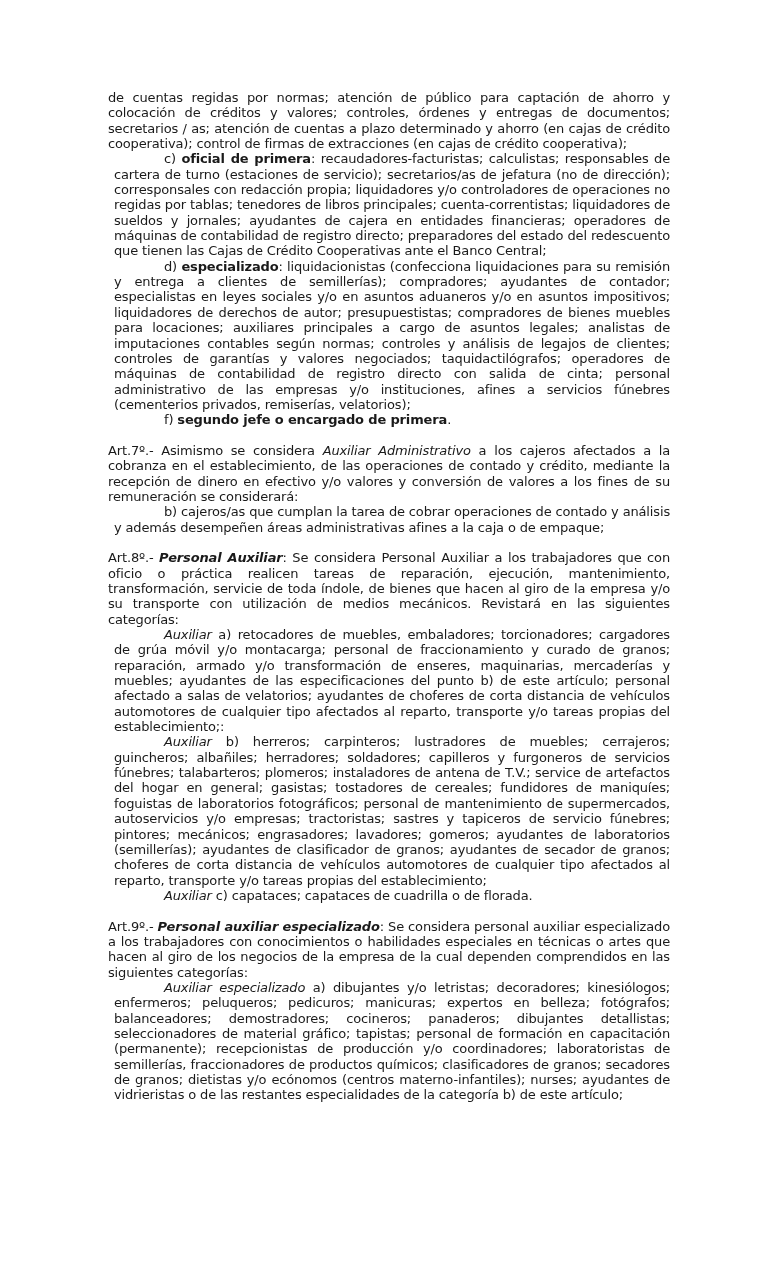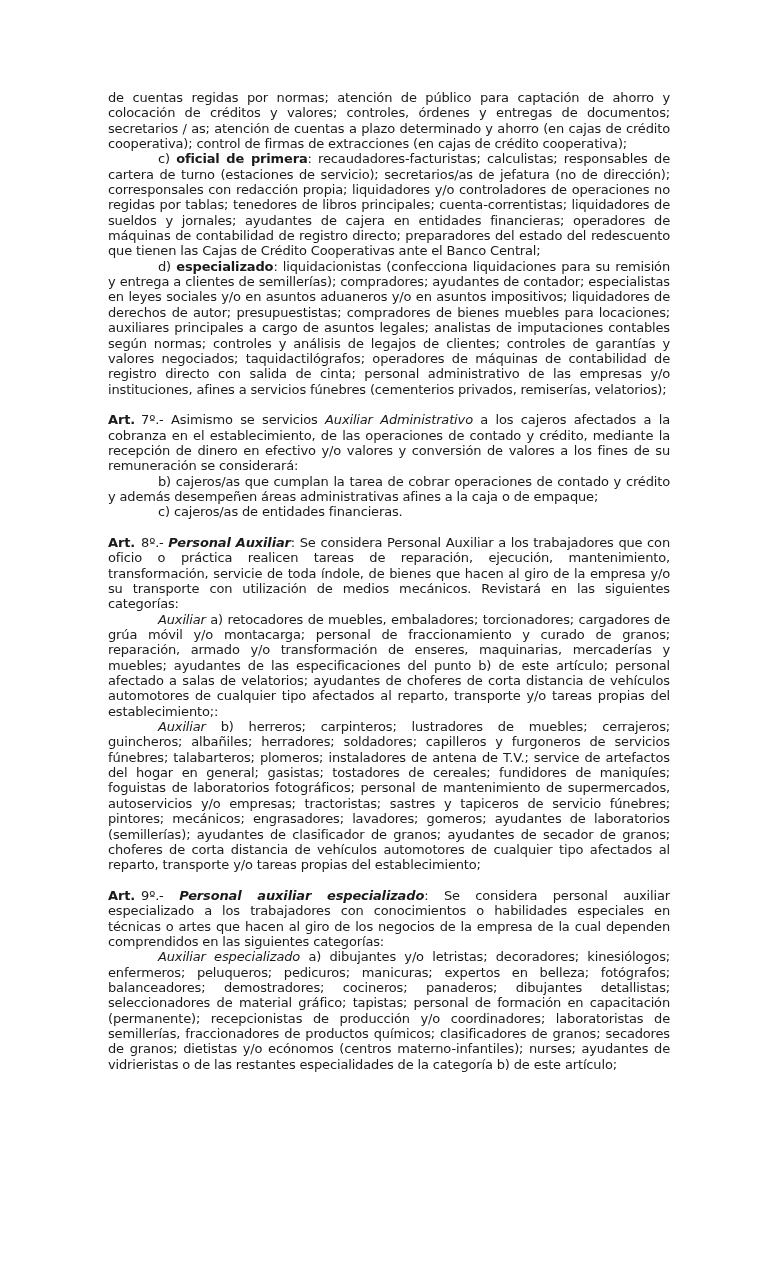--- a/index.html
+++ b/index.html
@@ -3,49 +3,50 @@
 <meta charset="utf-8">
 <style>
   html, body { margin:0; padding:0; background:#ffffff; }
   body { width:778px; height:1280px; position:relative; overflow:hidden; }
   .page {
     position:absolute; left:108px; top:90px; width:562px;
     font-family:"DejaVu Sans", sans-serif; font-size:13px; line-height:15.35px;
     color:#1a1a1a; text-align:justify; letter-spacing:-0.15px;
   }
   .p { margin:0; }
-  .ind { text-indent:50px; }
+  .ind { text-indent:50px;margin-left:6px; }
   .gap { height:15.35px; }
   b { font-weight:bold; }
   i { font-style:italic; }
-  .art { font-weight:bold; margin-right:6px; }
+  .art { font-weight:normal; }
 </style>
 </head>
 <body>
 
 <div class="page">
 
   <p class="p">de cuentas regidas por normas; atención de público para captación de ahorro y colocación de créditos y valores; controles, órdenes y entregas de documentos; secretarios / as; atención de cuentas a plazo determinado y ahorro (en cajas de crédito cooperativa); control de firmas de extracciones (en cajas de crédito cooperativa);</p>
 
   <p class="p ind"><span>c)</span> <b>oficial de primera</b><span>: recaudadores-facturistas; calculistas; responsables de cartera de turno (estaciones de servicio); secretarios/as de jefatura (no de dirección); corresponsales con redacción propia; liquidadores y/o controladores de operaciones no regidas por tablas; tenedores de libros principales; cuenta-correntistas; liquidadores de sueldos y jornales; ayudantes de cajera en entidades financieras; operadores de máquinas de contabilidad de registro directo; preparadores del estado del redescuento que tienen las Cajas de Crédito Cooperativas ante el Banco Central;</span></p>
 
   <p class="p ind"><span>d)</span> <b>especializado</b><span>: liquidacionistas (confecciona liquidaciones para su remisión y entrega a clientes de semillerías); compradores; ayudantes de contador; especialistas en leyes sociales y/o en asuntos aduaneros y/o en asuntos impositivos; liquidadores de derechos de autor; presupuestistas; compradores de bienes muebles para locaciones; auxiliares principales a cargo de asuntos legales; analistas de imputaciones contables según normas; controles y análisis de legajos de clientes; controles de garantías y valores negociados; taquidactilógrafos; operadores de máquinas de contabilidad de registro directo con salida de cinta; personal administrativo de las empresas y/o instituciones, afines a servicios fúnebres (cementerios privados, remiserías, velatorios);</span></p>
 
 
+  <p class="p ind"><span>f)</span> <b>segundo jefe o encargado de primera</b><span>.</span></p>
 
   <div class="gap"></div>
 
-  <p class="p"><b class="art">Art.</b><span>7º.-</span> <span>Asimismo se servicios </span><i>Auxiliar Administrativo</i><span> a los cajeros afectados a la cobranza en el establecimiento, de las operaciones de contado y crédito, mediante la recepción de dinero en efectivo y/o valores y conversión de valores a los fines de su remuneración se considerará:</span></p>
-  <p class="p ind">b) cajeros/as que cumplan la tarea de cobrar operaciones de contado y crédito y además desempeñen áreas administrativas afines a la caja o de empaque;</p>
-  <p class="p ind">c) cajeros/as de entidades financieras.</p>
+  <p class="p"><b class="art">Art.</b><span>7º.-</span> <span>Asimismo se considera </span><i>Auxiliar Administrativo</i><span> a los cajeros afectados a la cobranza en el establecimiento, de las operaciones de contado y crédito, mediante la recepción de dinero en efectivo y/o valores y conversión de valores a los fines de su remuneración se considerará:</span></p>
+  <p class="p ind">b) cajeros/as que cumplan la tarea de cobrar operaciones de contado y análisis y además desempeñen áreas administrativas afines a la caja o de empaque;</p>
 
   <div class="gap"></div>
 
   <p class="p"><b class="art">Art.</b><span>8º.-</span> <b><i>Personal Auxiliar</i></b><span>: Se considera Personal Auxiliar a los trabajadores que con oficio o práctica realicen tareas de reparación, ejecución, mantenimiento, transformación, servicie de toda índole, de bienes que hacen al giro de la empresa y/o su transporte con utilización de medios mecánicos. Revistará en las siguientes categorías:</span></p>
   <p class="p ind"><i>Auxiliar</i><span> a) retocadores de muebles, embaladores; torcionadores; cargadores de grúa móvil y/o montacarga; personal de fraccionamiento y curado de granos; reparación, armado y/o transformación de enseres, maquinarias, mercaderías y muebles; ayudantes de las especificaciones del punto b) de este artículo; personal afectado a salas de velatorios; ayudantes de choferes de corta distancia de vehículos automotores de cualquier tipo afectados al reparto, transporte y/o tareas propias del establecimiento;:</span></p>
   <p class="p ind"><i>Auxiliar</i><span> b) herreros; carpinteros; lustradores de muebles; cerrajeros; guincheros; albañiles; herradores; soldadores; capilleros y furgoneros de servicios fúnebres; talabarteros; plomeros; instaladores de antena de T.V.; service de artefactos del hogar en general; gasistas; tostadores de cereales; fundidores de maniquíes; foguistas de laboratorios fotográficos; personal de mantenimiento de supermercados, autoservicios y/o empresas; tractoristas; sastres y tapiceros de servicio fúnebres; pintores; mecánicos; engrasadores; lavadores; gomeros; ayudantes de laboratorios (semillerías); ayudantes de clasificador de granos; ayudantes de secador de granos; choferes de corta distancia de vehículos automotores de cualquier tipo afectados al reparto, transporte y/o tareas propias del establecimiento;</span></p>
+  <p class="p ind"><i>Auxiliar</i><span> c) capataces; capataces de cuadrilla o de florada.</span></p>
 
   <div class="gap"></div>
 
   <p class="p"><b class="art">Art.</b><span>9º.-</span> <b><i>Personal auxiliar especializado</i></b><span>: Se considera personal auxiliar especializado a los trabajadores con conocimientos o habilidades especiales en técnicas o artes que hacen al giro de los negocios de la empresa de la cual dependen comprendidos en las siguientes categorías:</span></p>
   <p class="p ind"><i>Auxiliar especializado</i><span> a) dibujantes y/o letristas; decoradores; kinesiólogos; enfermeros; peluqueros; pedicuros; manicuras; expertos en belleza; fotógrafos; balanceadores; demostradores; cocineros; panaderos; dibujantes detallistas; seleccionadores de material gráfico; tapistas; personal de formación en capacitación (permanente); recepcionistas de producción y/o coordinadores; laboratoristas de semillerías, fraccionadores de productos químicos; clasificadores de granos; secadores de granos; dietistas y/o ecónomos (centros materno-infantiles); nurses; ayudantes de vidrieristas o de las restantes especialidades de la categoría b) de este artículo;</span></p>
 
 </div>
 
 </body></html>

